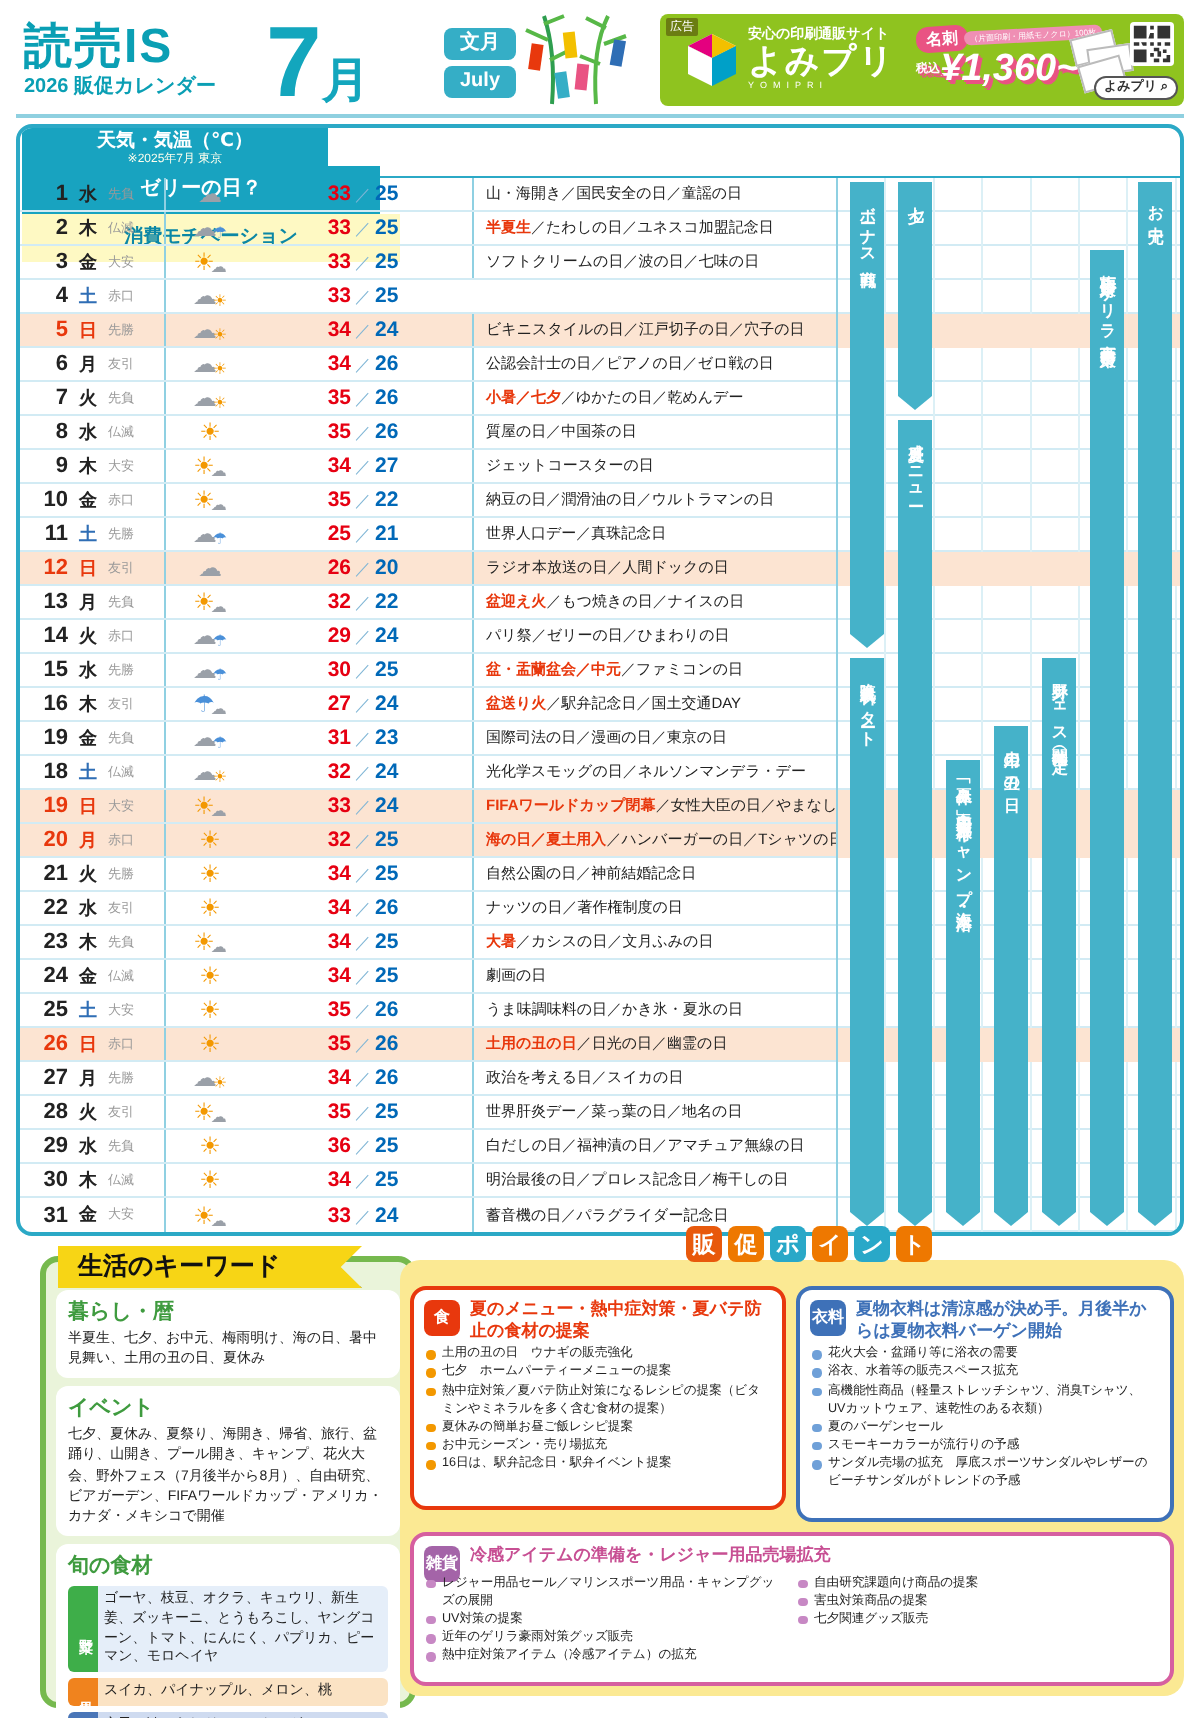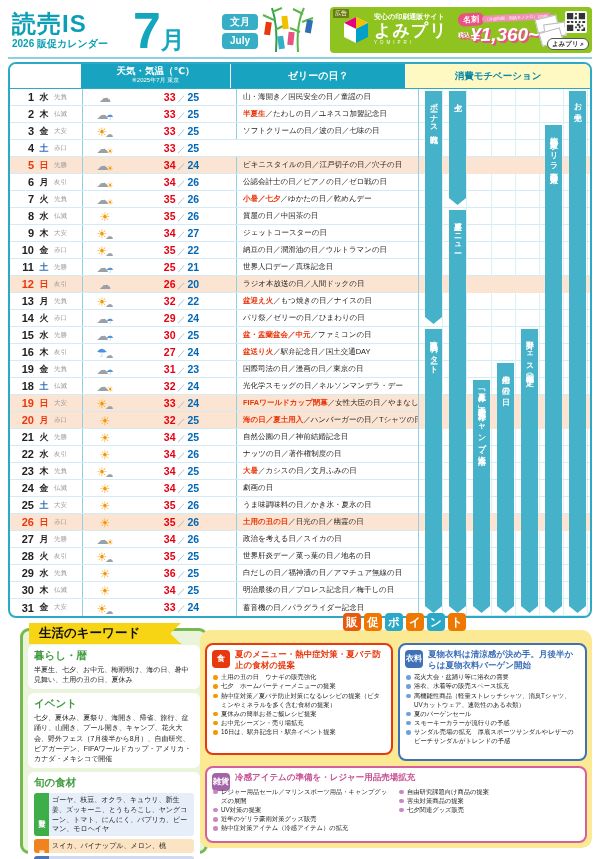--- a/index.html
+++ b/index.html
@@ -41,21 +41,21 @@
   .ad-cards i:nth-child(1){transform:rotate(-14deg);left:0;top:2px;}
   .ad-cards i:nth-child(2){transform:rotate(-8deg);left:8px;top:8px;}
   .ad-cards i:nth-child(3){transform:rotate(-16deg);left:4px;top:15px;}
   .ad-qr{position:absolute;right:5px;top:4px;background:#fff;padding:1px;border-radius:2px;}
   .ad-search{position:absolute;right:3px;bottom:3px;background:#fff;border:1px solid #555;
              border-radius:7px;font-size:6.5px;font-weight:bold;color:#333;padding:0 4px;line-height:10px;}
 
   
   .calendar{position:absolute;left:8px;top:62px;width:584px;border:2px solid #2ba9c6;
             border-radius:8px;overflow:hidden;background:#fff;}
-  .cal-header{display:flex;height:24px;}
+  .cal-header{display:flex;height:24px;flex-direction:column;}
   .h-date{width:72px;background:#fff;}
   .h-weather{width:154px;background:#18a3c0;color:#fff;text-align:center;border-left:1px solid #fff;}
   .h-weather .t1{font-size:9.5px;font-weight:bold;line-height:13px;}
   .h-weather .t2{font-size:6px;line-height:6px;color:#ffe;}
   .h-event{width:180px;background:#18a3c0;color:#fff;font-size:10px;font-weight:bold;
            text-align:center;line-height:24px;border-left:1px solid #fff;}
   .h-motiv{width:190px;background:#fef9c3;color:#0b87a5;font-size:9.5px;font-weight:bold;
            text-align:center;line-height:24px;border-left:1px solid #fff;}
   .cal-body{display:flex;border-top:1px solid #2ba9c6;}
   .cal-rows{width:408px;}

